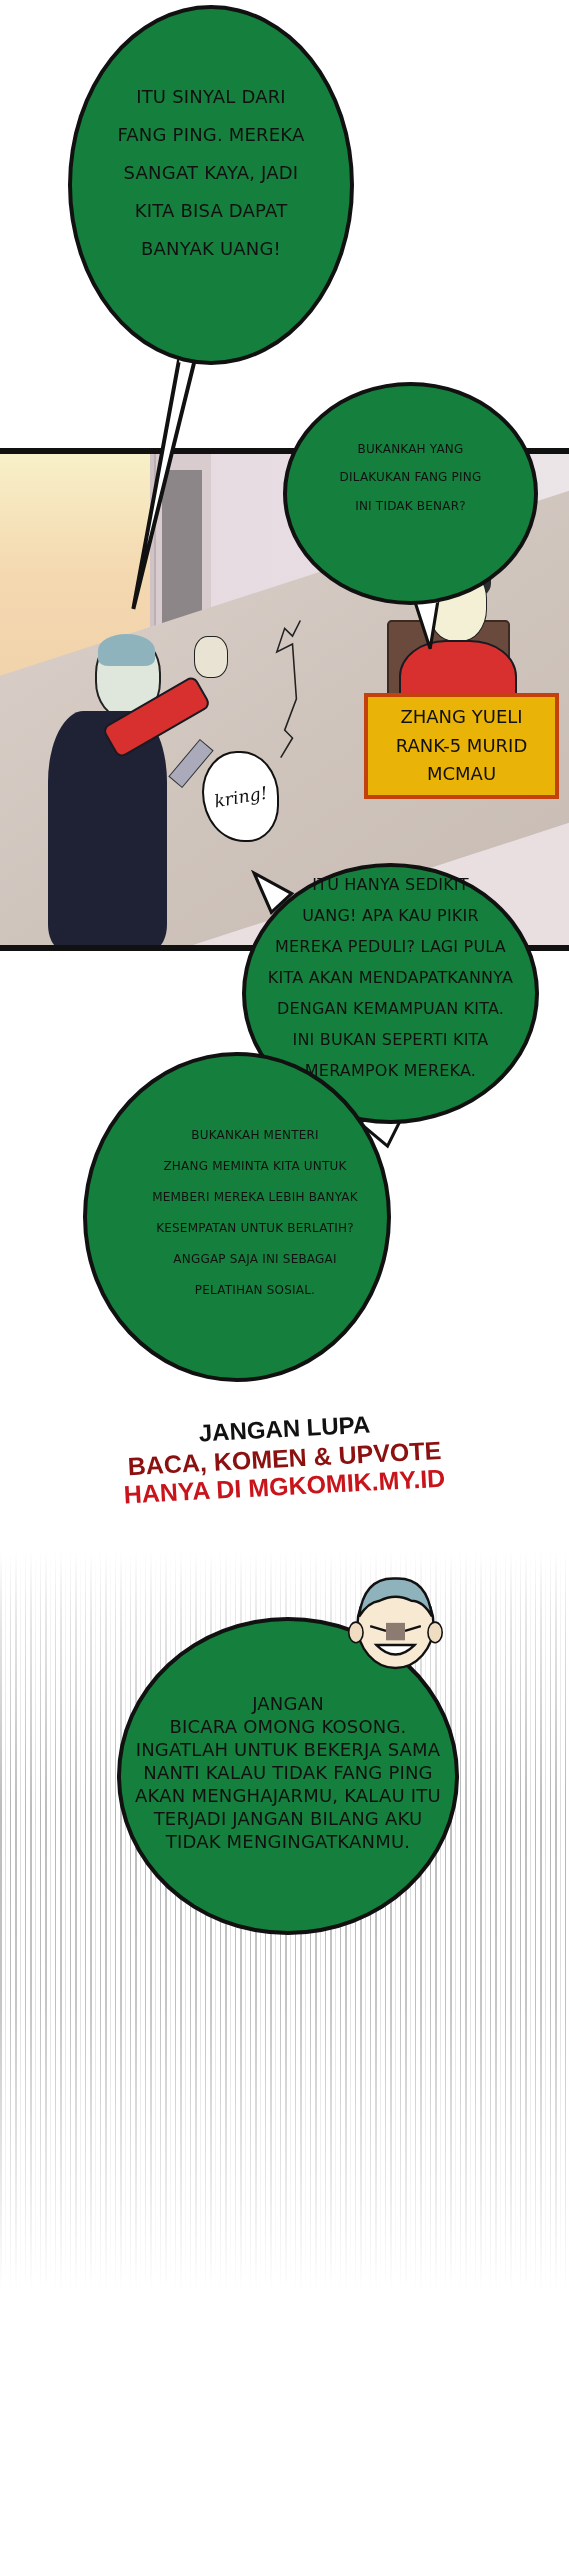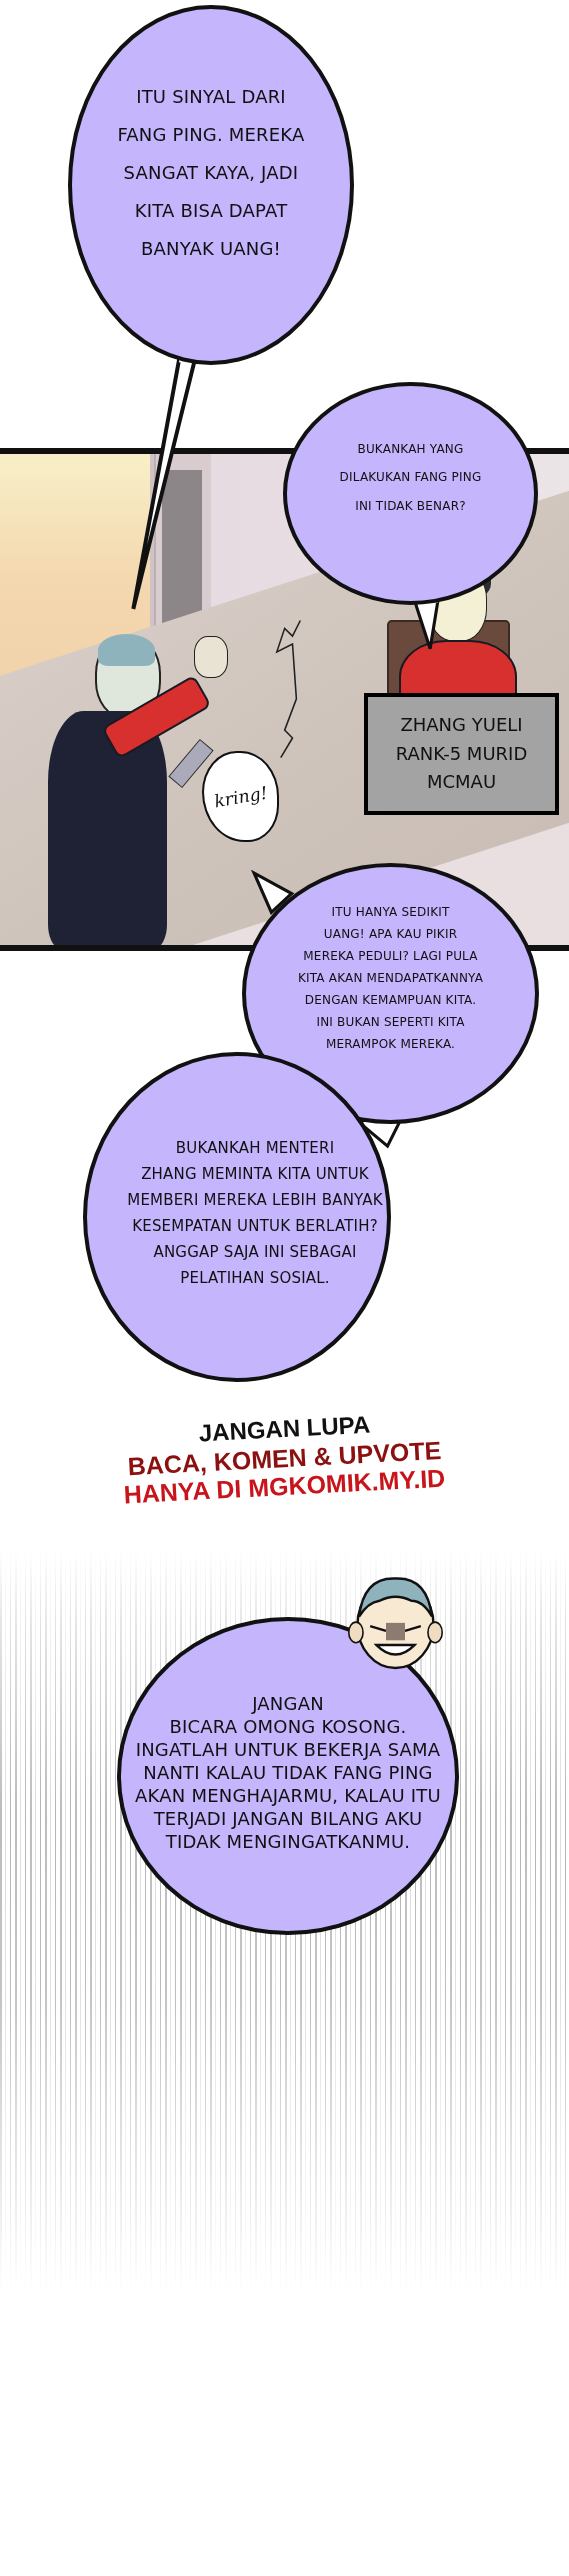--- a/index.html
+++ b/index.html
@@ -1,19 +1,19 @@
 <!DOCTYPE html>
 <html style="font-size:12.7px"><head>
 <meta charset="utf-8">
 <style>
   html, body { margin:0; padding:0; background:#ffffff; }
   body { width:569px; height:2576px; position:relative; overflow:hidden;
          font-family:"DejaVu Sans", sans-serif; }
   .abs { position:absolute; }
-  .bubble { position:absolute; background:#c4b5fd; border:4px solid #111; border-radius:50%;
+  .bubble { position:absolute; background:#15803d; border:4px solid #111; border-radius:50%;
             box-sizing:border-box; display:flex; align-items:center; justify-content:center; z-index:5; }
   .btext { font-family:"DejaVu Sans", sans-serif; color:#111; text-align:center;
            text-transform:uppercase; white-space:pre-line; font-weight:500; letter-spacing:0.2px; }
   .tail { position:absolute; z-index:4; }
   
   .panel { position:absolute; left:0; top:448px; width:569px; height:503px;
            border-top:6.3px solid #111; border-bottom:6.3px solid #111; box-sizing:border-box;
            overflow:hidden; background:#e9dfe0; z-index:1; }
   .wall { position:absolute; left:0; top:0; width:569px; height:332px;
           background:linear-gradient(90deg,#f6d9b5 0%,#f3dcc0 28%,#e6dbe0 30%,#e7dde2 60%,#ece5e8 100%); }
@@ -21,22 +21,22 @@
           background:linear-gradient(180deg,#f8f0c8 0%,#f4d8b0 40%,#efcfa8 100%); border-right:4.7px solid #cfc3c5; }
   .door { position:absolute; left:154px; top:0; width:55px; height:332px; background:#d8cccf; border-left:2.4px solid #bdb0b4;}
   .door2 { position:absolute; left:162px; top:16px; width:40px; height:300px; background:#8d8688; }
   .table { position:absolute; left:-47px; top:237px; width:712px; height:332px;
            background:linear-gradient(160deg,#d8cdc6 0%,#cfc4bc 50%,#c9bdb5 100%);
            transform:skewY(-18deg); transform-origin:0 0; }
   .chair { position:absolute; background:#6a4a3c; border:2.4px solid #3b2a22; border-radius:4.7px; }
   .person { position:absolute; }
   .jacket { position:absolute; background:#d8302e; border:2.4px solid #1a1a22; }
   .dark { position:absolute; background:#1f2235; }
-  .caption { position:absolute; left:364px; top:693px; width:195px; height:122px; background:#a3a3a3;
-             border:4px solid #000000; box-sizing:border-box; display:flex; align-items:center; justify-content:center; z-index:6; }
+  .caption { position:absolute; left:364px; top:693px; width:195px; height:106px; background:#eab308;
+             border:4px solid #c2410c; box-sizing:border-box; display:flex; align-items:center; justify-content:center; z-index:6; }
   .caption span { font-family:"DejaVu Sans", sans-serif; font-size:18px; line-height:28.5px; text-align:center; white-space:pre-line; color:#111; }
   .kring { position:absolute; left:202px; top:751px; width:73px; height:87px; background:#fff; border:2.4px solid #111;
            border-radius:45% 50% 40% 55%; z-index:6; display:flex; align-items:center; justify-content:center; }
   .kring span { font-family:"DejaVu Serif", serif; font-style:italic; font-size:17.4px; color:#111; transform:rotate(-10deg); }
   .promo { position:absolute; left:0; width:569px; text-align:center; z-index:3;
            font-family:"Liberation Sans", sans-serif; font-weight:bold; transform:rotate(-3deg); }
   .speed { position:absolute; left:0; top:1550px; width:569px; height:743px; z-index:0;
      background:
        repeating-linear-gradient(90deg, rgba(120,120,120,0.55) 0px, rgba(120,120,120,0.55) 1.6px, transparent 1.6px, transparent 5.5px, rgba(160,160,160,0.4) 5.5px, rgba(160,160,160,0.4) 6.3px, transparent 6.3px, transparent 10.3px, rgba(90,90,90,0.5) 10.3px, rgba(90,90,90,0.5) 11px, transparent 11px, transparent 15px);
      -webkit-mask-image: linear-gradient(180deg, rgba(0,0,0,0) 0%, rgba(0,0,0,0.35) 10%, rgba(0,0,0,0.9) 35%, rgba(0,0,0,0.8) 60%, rgba(0,0,0,0) 100%);
@@ -99,34 +99,34 @@
   <span>ZHANG YUELI
 RANK-5 MURID
 MCMAU</span>
 </div>
 
 <div class="kring">
   <span>kring!</span>
 </div>
 
 <div class="bubble" style="left:242px; top:863px; width:297px; height:261px;">
-  <div class="btext" style="font-size:12px; line-height:22px; margin-top:-32px;">ITU HANYA SEDIKIT
+  <div class="btext" style="font-size:16px; line-height:31px; margin-top:-32px;">ITU HANYA SEDIKIT
 UANG! APA KAU PIKIR
 MEREKA PEDULI? LAGI PULA
 KITA AKAN MENDAPATKANNYA
 DENGAN KEMAMPUAN KITA.
 INI BUKAN SEPERTI KITA
 MERAMPOK MEREKA.</div>
 </div>
 <svg class="tail" style="left:251px; top:870px;" width="47" height="47" viewBox="0 0 60 60">
   <polygon points="4,4 52,30 26,54" fill="#fff" stroke="#111" stroke-width="4"></polygon>
 </svg>
 
 <div class="bubble" style="left:83px; top:1052px; width:308px; height:330px;">
-  <div class="btext" style="font-size:15px; line-height:26px; margin-top:-8px;margin-left:36px;">BUKANKAH MENTERI
+  <div class="btext" style="font-size:12px; line-height:31px; margin-top:-8px;margin-left:36px;">BUKANKAH MENTERI
 ZHANG MEMINTA KITA UNTUK
 MEMBERI MEREKA LEBIH BANYAK
 KESEMPATAN UNTUK BERLATIH?
 ANGGAP SAJA INI SEBAGAI
 PELATIHAN SOSIAL.</div>
 </div>
 <svg class="tail" style="left:356px; top:1091px;" width="63" height="63" viewBox="0 0 80 80">
   <polygon points="4,40 70,10 40,70" fill="#fff" stroke="#111" stroke-width="4"></polygon>
 </svg>
 

